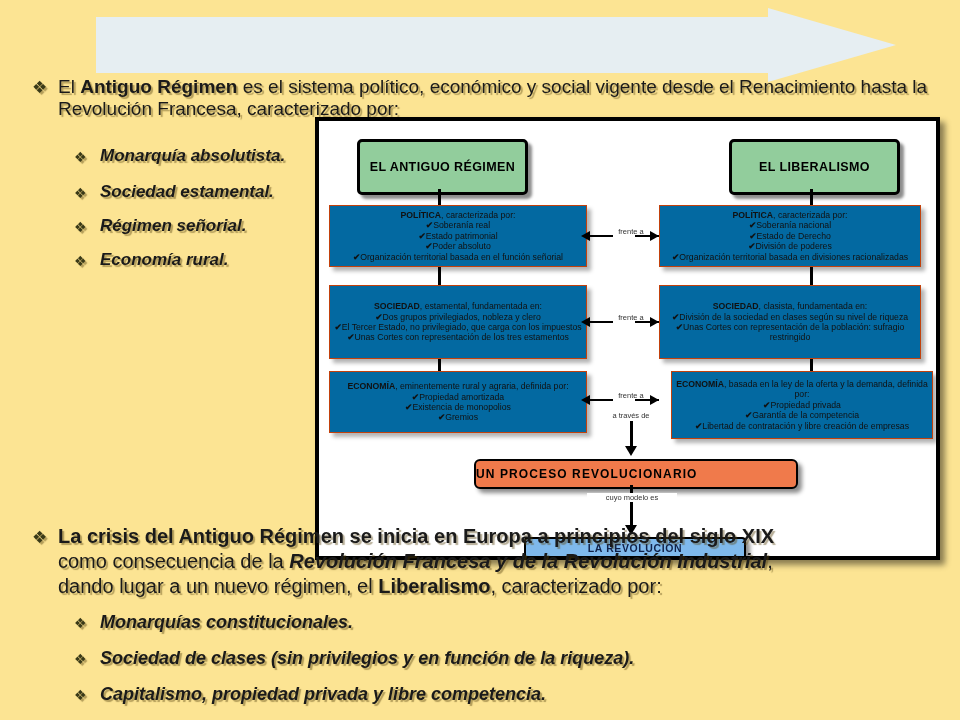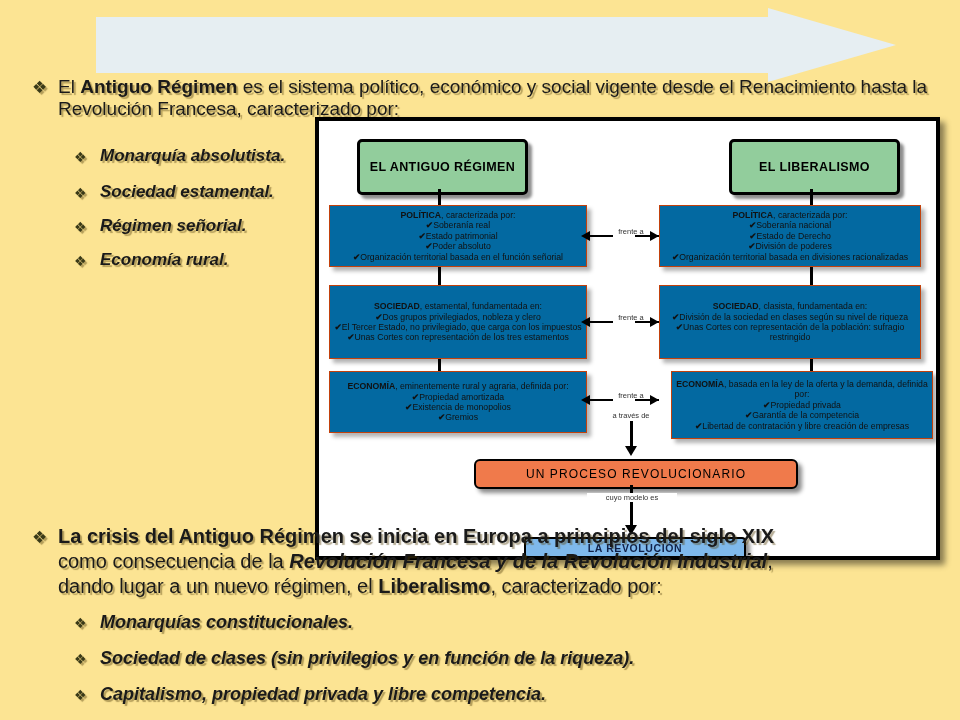--- a/index.html
+++ b/index.html
@@ -80,22 +80,22 @@
     background:#f2f2ae;border:2px solid #000;
     -webkit-clip-path:polygon(0 50%,22% 0,22% 26%,78% 26%,78% 0,100% 50%,78% 100%,78% 74%,22% 74%,22% 100%);
     clip-path:polygon(0 50%,22% 0,22% 26%,78% 26%,78% 0,100% 50%,78% 100%,78% 74%,22% 74%,22% 100%);
     display:flex;align-items:center;justify-content:center;text-align:center;
   }
   .ya-text{font-size:8.4px;font-weight:bold;line-height:10px;color:#111;letter-spacing:.3px;}
 
   .orangebox{
     background:#f07a4b;border:2px solid #000;border-radius:6px;
     box-shadow:4px 4px 4px rgba(0,0,0,.45);
-    display:flex;align-items:center;justify-content:center;
-    font-size:12px;font-weight:normal;letter-spacing:1.1px;color:#000;
+    display:flex;align-items:center;
+    font-size:12px;font-weight:bold;letter-spacing:1.1px;color:#000;
   }
   .bluebox{
     background:#7fb9ec;border:2px solid #000;border-radius:4px;
     box-shadow:4px 4px 4px rgba(0,0,0,.45);
     display:flex;align-items:center;justify-content:center;text-align:center;
     font-size:10.5px;font-weight:bold;line-height:12px;letter-spacing:.6px;color:#11224a;
   }
 
   .vline{background:#000;width:3px;}
   .hline{background:#000;height:2px;}

